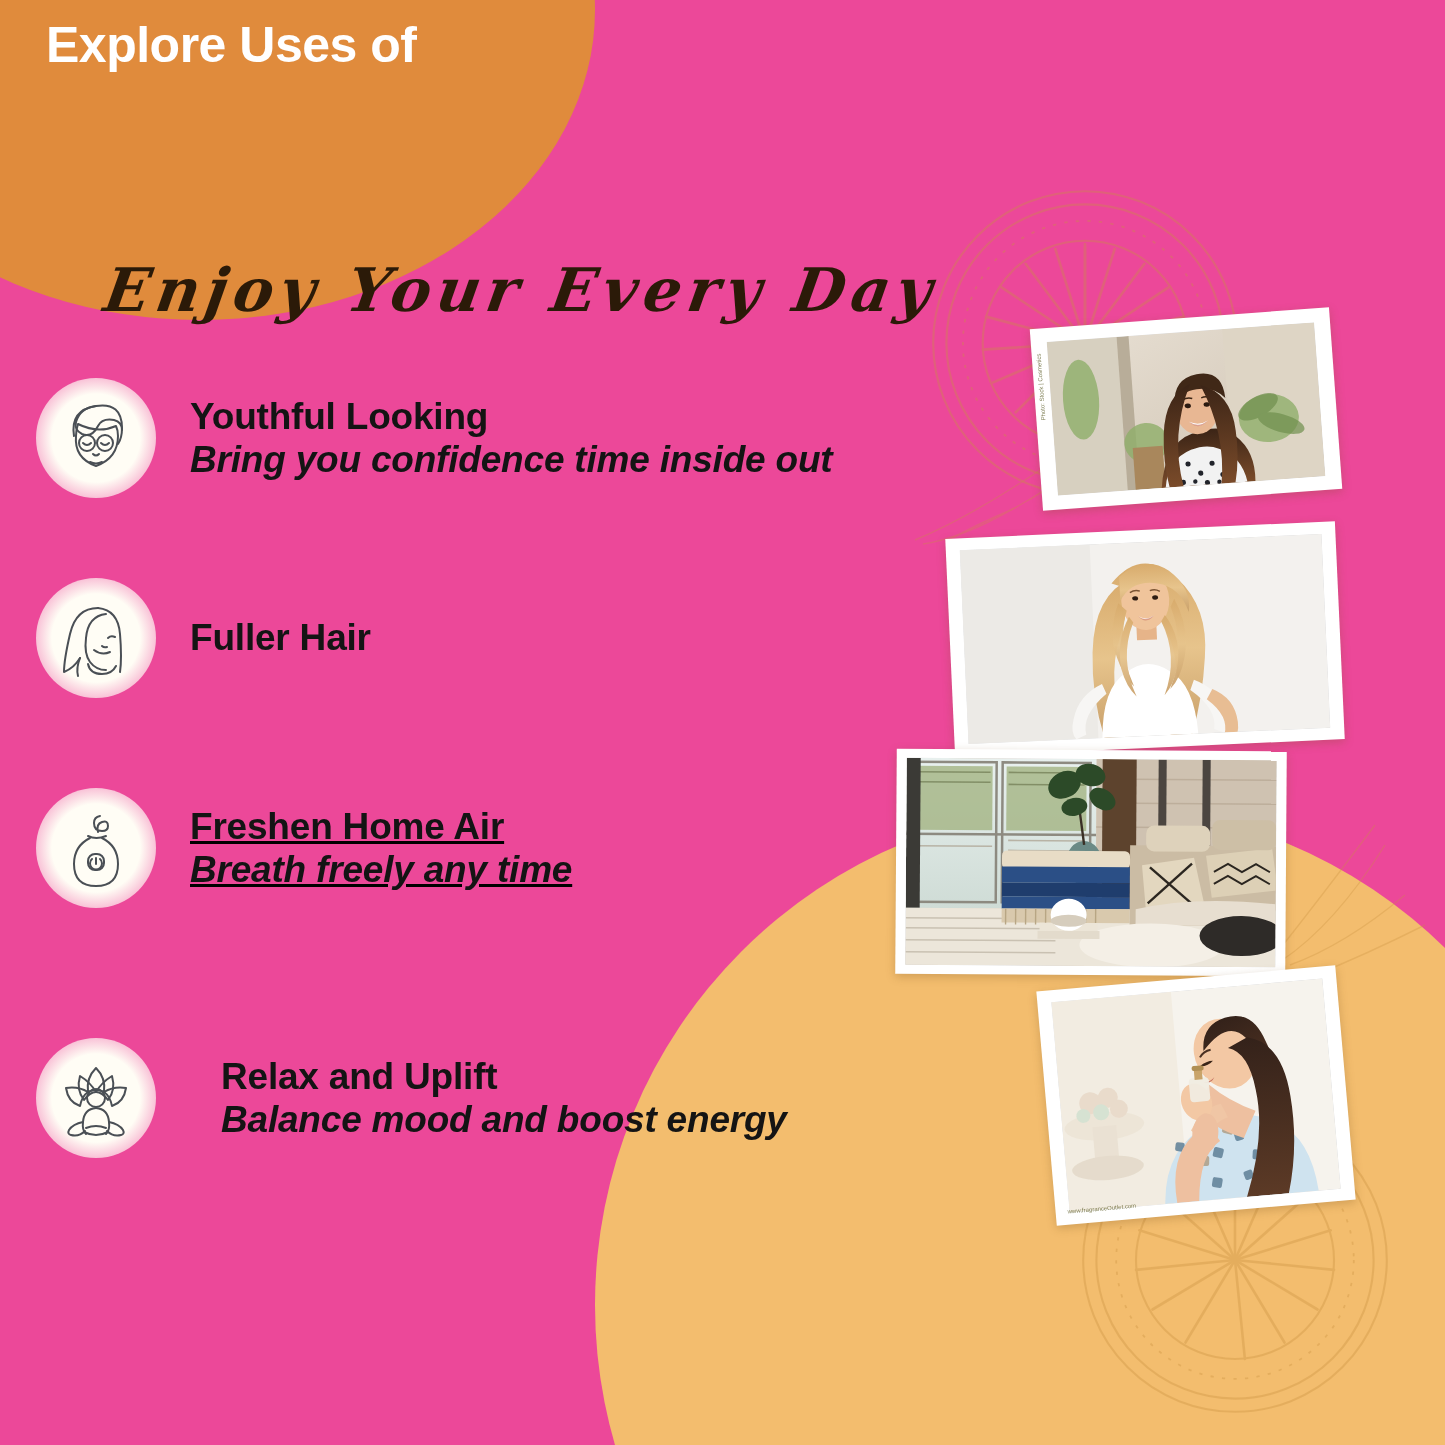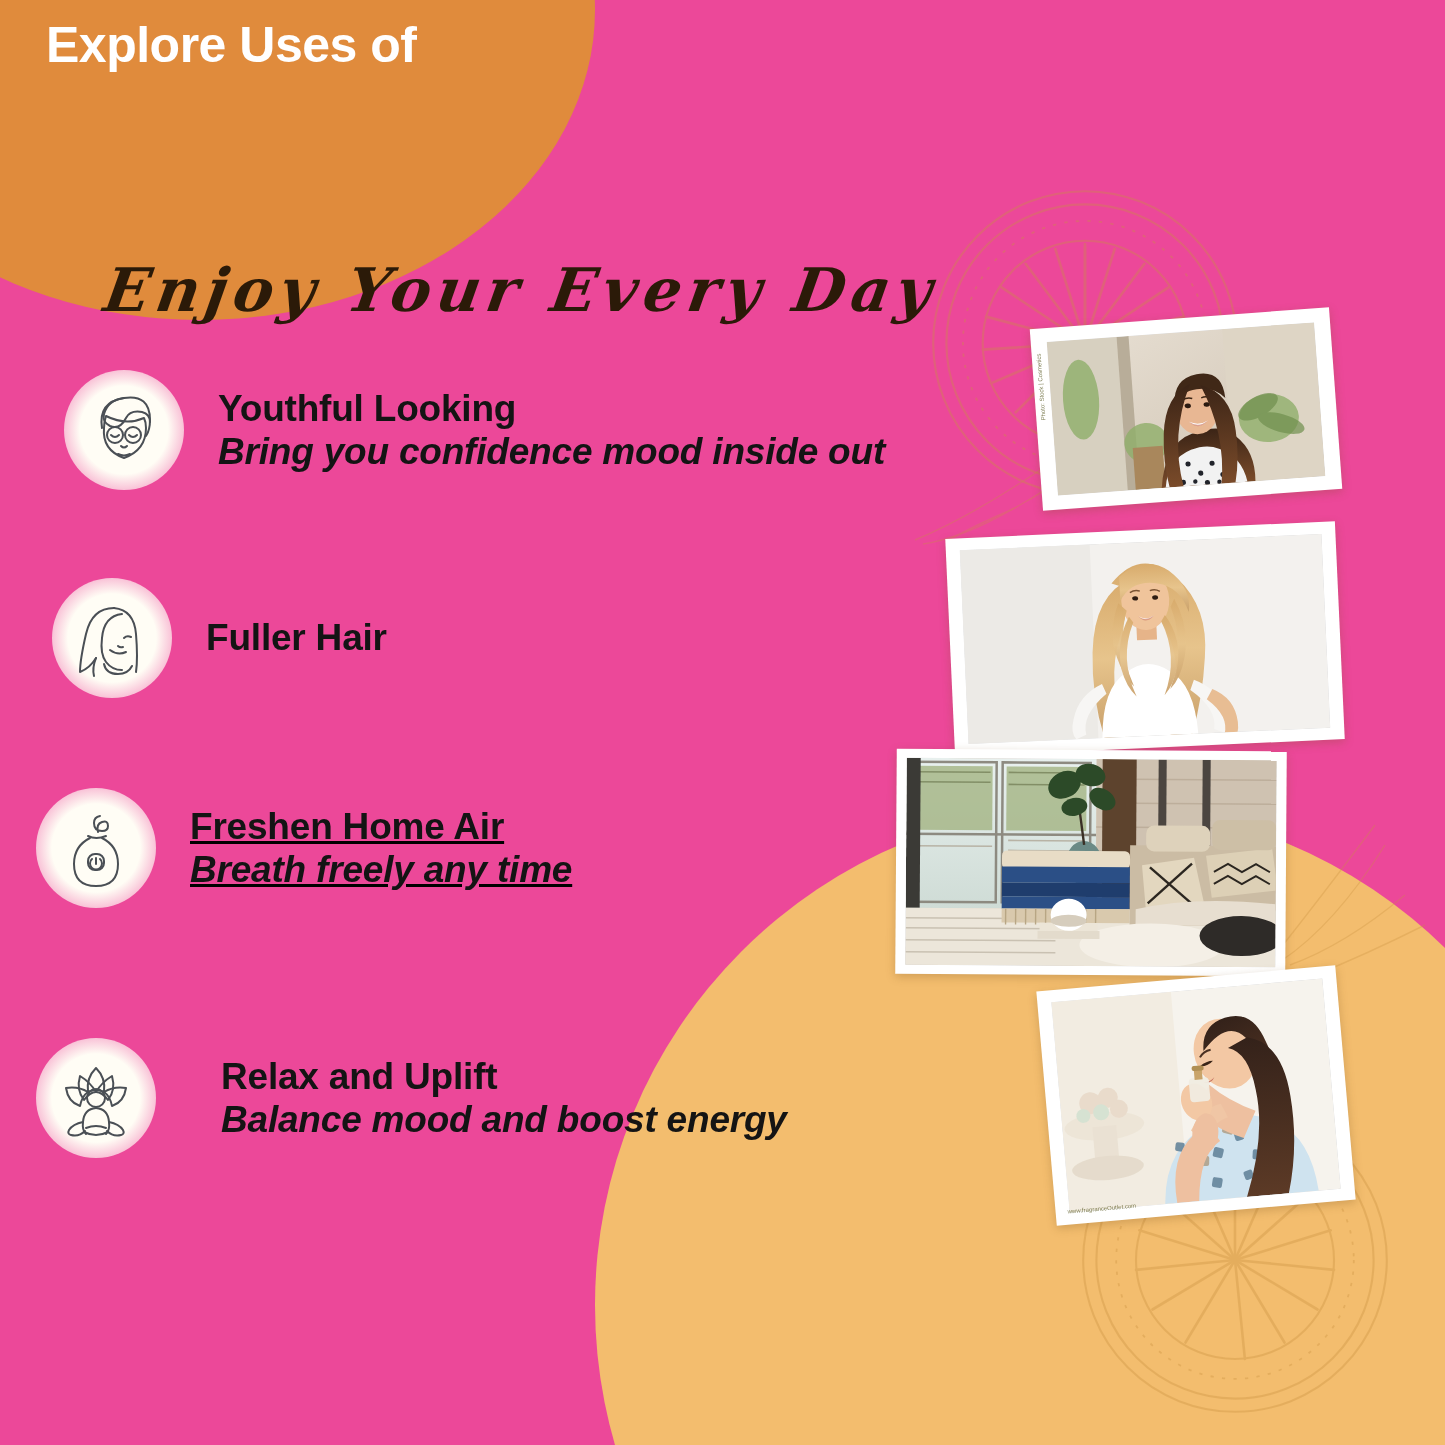--- a/index.html
+++ b/index.html
@@ -66,22 +66,22 @@
   .feature-title{
     font-size:37px;font-weight:bold;color:#141414;line-height:1.12;
     letter-spacing:-0.2px;
   }
   .feature-sub{
     font-size:37px;font-weight:bold;font-style:italic;color:#141414;
     line-height:1.12;letter-spacing:-0.2px;margin-top:2px;
   }
 
   
-  .f1{position:absolute;top:0;left:0;right:0;padding-left:28px;}
-  .f2{position:absolute;top:208px;left:16px;right:0;}
+  .f1{position:absolute;top:8px;left:0;right:0;}
+  .f2{position:absolute;top:208px;left:0;right:0;}
   .f3{position:absolute;top:418px;left:0;right:0;text-decoration:underline;}
   .f4{position:absolute;top:668px;left:0;right:0;gap:31px;}
 
   
   .photo{
     position:absolute;
     background:#ffffff;
     box-shadow:0 3px 10px rgba(120,80,30,.28);
     overflow:hidden;
   }
@@ -531,21 +531,21 @@
             <ellipse cx="51" cy="47" rx="8" ry="8"></ellipse>
             <path d="M29 47 q4 4 8 0"></path>
             <path d="M47 47 q4 4 8 0"></path>
             <path d="M39 58 q3 3 6 0"></path>
             <path d="M36 66 q6 3 12 0"></path>
           </g>
         </svg>
       </div>
       <div class="feature-text">
         <div class="feature-title">Youthful Looking</div>
-        <div class="feature-sub">Bring you confidence mood inside out</div>
+        <div class="feature-sub">Bring you confidence time inside out</div>
       </div>
     </div>
 
     <div class="feature f2">
       <div class="feature-icon">
         <svg width="84" height="84" viewBox="0 0 84 84">
           <g fill="none" stroke="#4a4f55" stroke-width="2" stroke-linecap="round" stroke-linejoin="round">
             <path d="M44 12 q-22 0 -28 26 q-6 26 -6 38 q10 -4 16 -14"></path>
             <path d="M44 12 q20 2 22 26 q2 24 0 38"></path>
             <path d="M52 18 q-18 2 -20 24 q-2 16 4 24 q6 8 16 8"></path>

